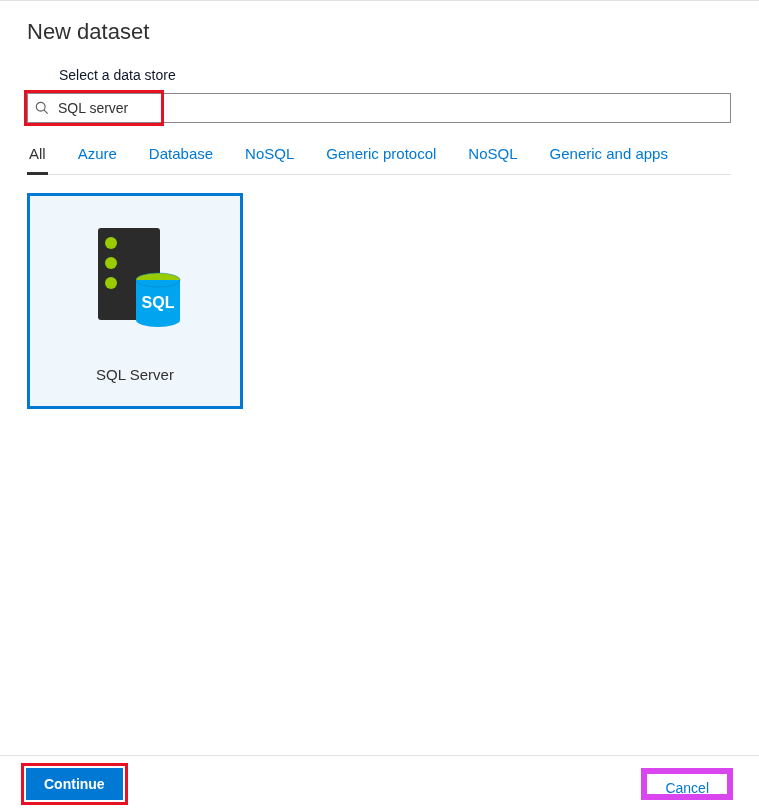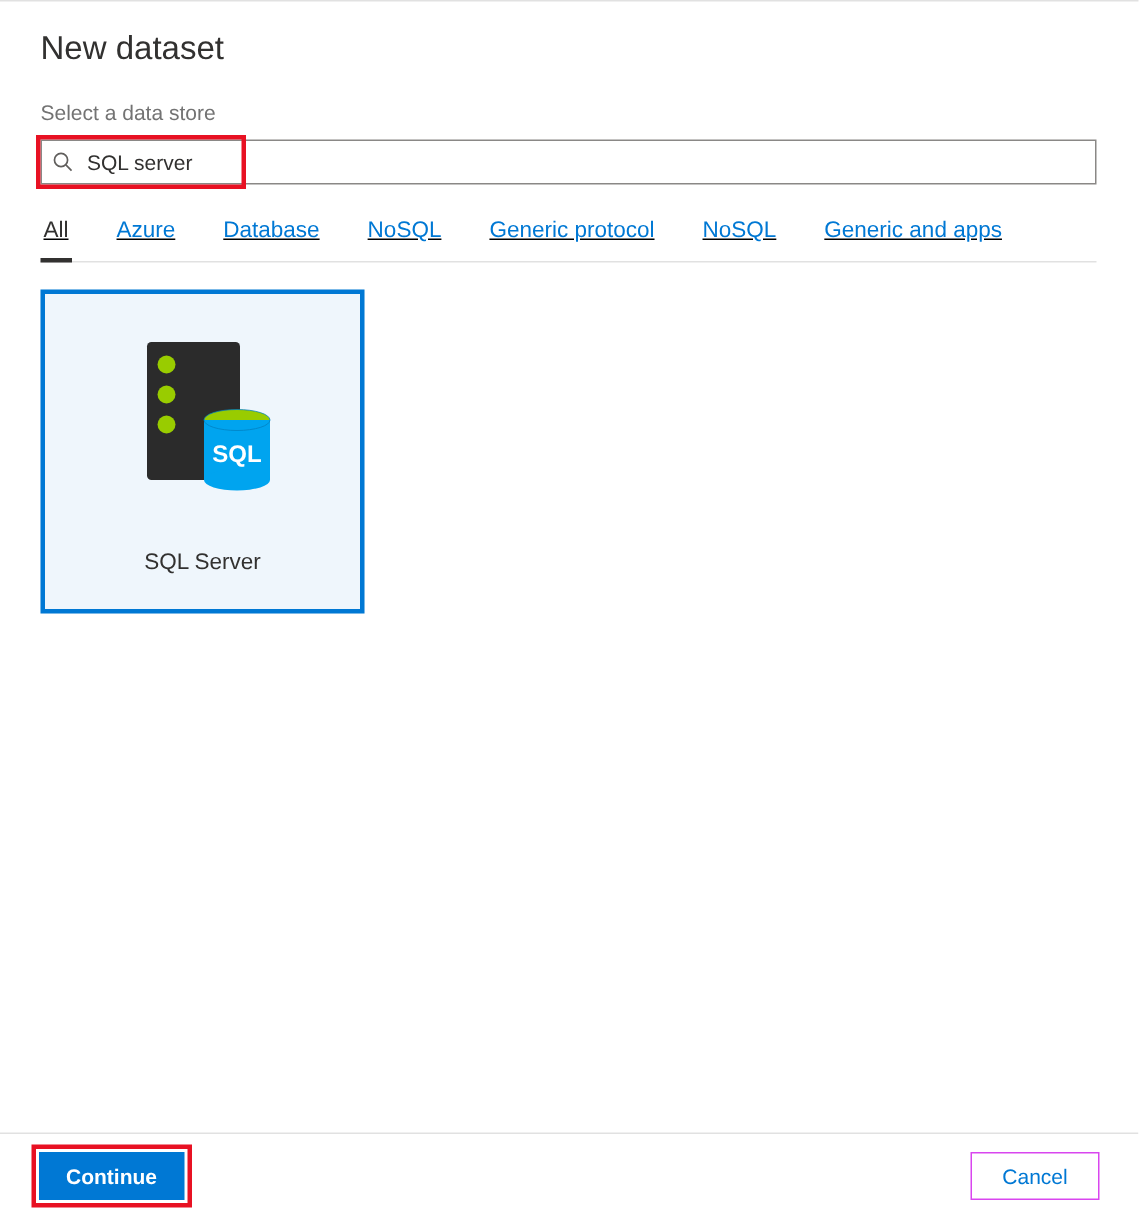--- a/index.html
+++ b/index.html
@@ -22,22 +22,23 @@
       overflow: hidden;
     }
     .page-title {
       font-size: 22px;
       font-weight: 400;
       color: #323130;
       margin-bottom: 22px;
     }
     .subtitle {
       font-size: 14px;
-      color: #737373;
+      color: #0f172a;
       margin-bottom: 10px;
+      margin-left: 32px;
     }
     .search-wrap {
       position: relative;
       margin-bottom: 14px;
     }
     .search-highlight {
       position: absolute;
       top: -3px;
       left: -3px;
       width: 140px;
@@ -63,21 +64,20 @@
       transform: translateY(-50%);
       width: 14px;
       height: 14px;
       pointer-events: none;
     }
     .tabs {
       display: flex;
       gap: 28px;
       border-bottom: 1px solid #e1e1e1;
       margin-bottom: 18px;
-      text-decoration: underline;
     }
     .tab {
       font-size: 15px;
       padding: 8px 2px 10px 2px;
       cursor: pointer;
       color: #0078d4;
       border-bottom: 3px solid transparent;
       margin-bottom: -1px;
     }
     .tab.active {
@@ -142,21 +142,21 @@
       font-weight: 600;
       padding: 6px 18px;
       cursor: pointer;
       font-family: Liberation Sans, sans-serif;
       min-width: 86px;
       height: 32px;
     }
     .btn-secondary {
       background: #ffffff;
       color: #0078d4;
-      border: 1px solid #d946ef;
+      border: 6px solid #d946ef;
       font-size: 14px;
       padding: 6px 18px;
       cursor: pointer;
       font-family: inherit;
       min-width: 86px;
       height: 32px;
     }
   </style>
 </head>
 <body>

